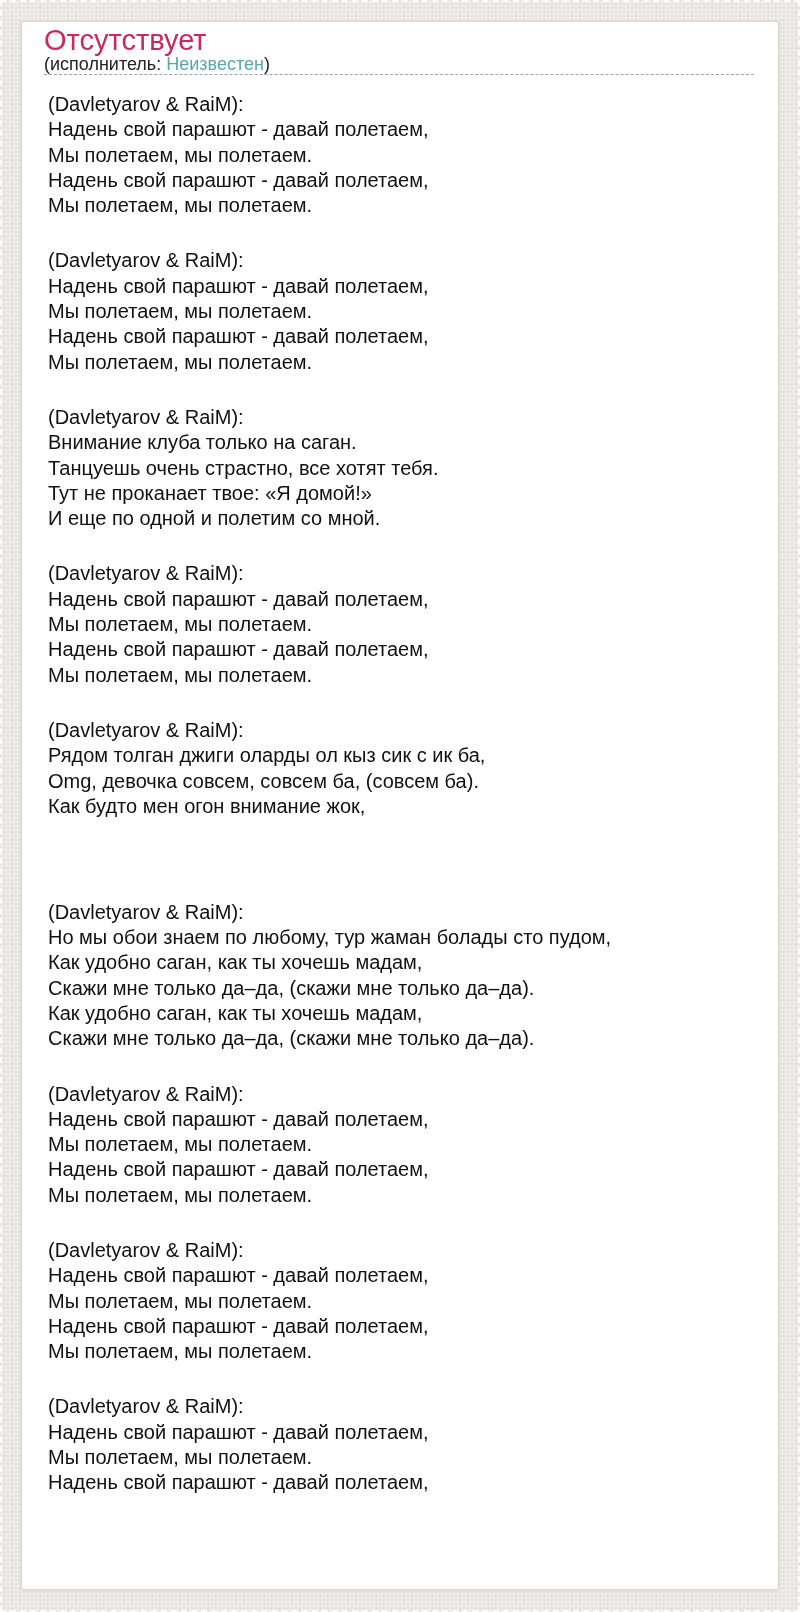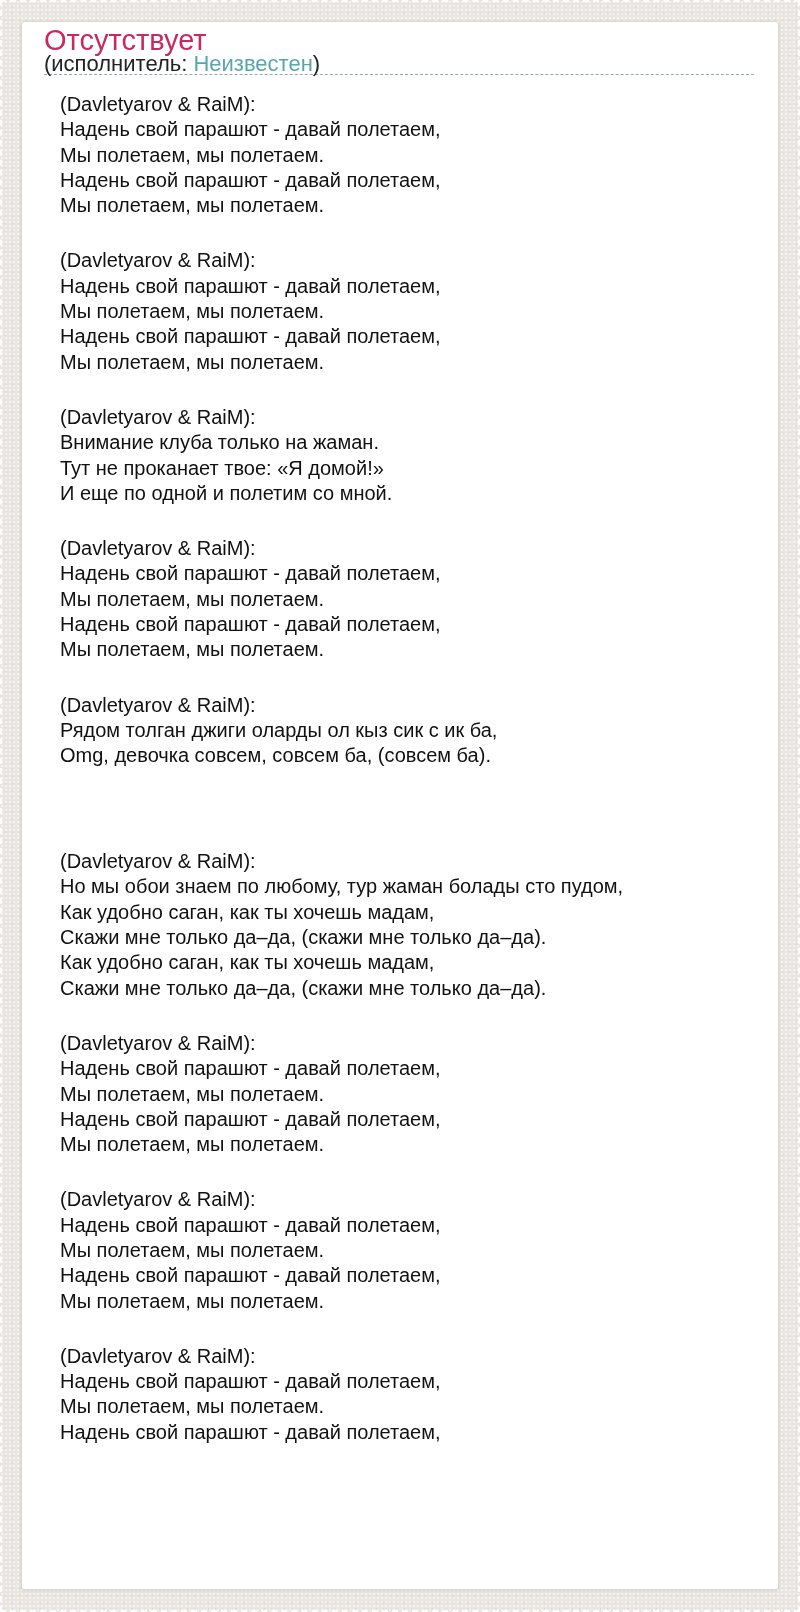--- a/index.html
+++ b/index.html
@@ -37,40 +37,40 @@
     padding: 3px 24px 0 22px;
   }
   .song-title {
     margin: 0;
     font-size: 29px;
     line-height: 30px;
     font-weight: 400;
     color: var(--title-color, #c9295f);
   }
   .artist-line {
-    font-size: 22px;
+    font-size: 18px;
     line-height: 18px;
     color: #222222;
   }
   .artist-link {
     color: var(--artist-color, #58a6ad);
     text-decoration: none;
     cursor: pointer;
   }
   .divider {
     height: 0;
     border-top: 1px dashed var(--sep-color, #93a7b8);
     margin-top: 1px;
   }
   .lyrics {
     padding-top: 17px;
     font-size: 20px;
     color: var(--text-color, #111111);
   }
-  .stanza { margin: 0 0 30px 16px; }
+  .stanza { margin: 0 0 30px 4px; }
   .stanza:last-child { margin-bottom: 0; }
   .line {
     line-height: 25.3px;
     min-height: 25.3px;
     white-space: pre-wrap;
   }
 </style>
 </head>
 <body>
 
@@ -92,35 +92,37 @@
       </div>
       <div class="stanza">
         <div class="line">(Davletyarov &amp; RaiM):</div>
         <div class="line">Надень свой парашют - давай полетаем,</div>
         <div class="line">Мы полетаем, мы полетаем.</div>
         <div class="line">Надень свой парашют - давай полетаем,</div>
         <div class="line">Мы полетаем, мы полетаем.</div>
       </div>
       <div class="stanza">
         <div class="line">(Davletyarov &amp; RaiM):</div>
-        <div class="line">Внимание клуба только на жаман.</div>
+        <div class="line">Внимание клуба только на саган.</div>
+        <div class="line">Танцуешь очень страстно, все хотят тебя.</div>
         <div class="line">Тут не проканает твое: «Я домой!»</div>
         <div class="line">И еще по одной и полетим со мной.</div>
       </div>
       <div class="stanza">
         <div class="line">(Davletyarov &amp; RaiM):</div>
         <div class="line">Надень свой парашют - давай полетаем,</div>
         <div class="line">Мы полетаем, мы полетаем.</div>
         <div class="line">Надень свой парашют - давай полетаем,</div>
         <div class="line">Мы полетаем, мы полетаем.</div>
       </div>
       <div class="stanza">
         <div class="line">(Davletyarov &amp; RaiM):</div>
         <div class="line">Рядом толган джиги оларды ол кыз сик с ик ба,</div>
         <div class="line">Omg, девочка совсем, совсем ба, (совсем ба).</div>
+        <div class="line">Как будто мен огон внимание жок,</div>
         <div class="line"></div>
         <div class="line"></div>
       </div>
       <div class="stanza">
         <div class="line">(Davletyarov &amp; RaiM):</div>
         <div class="line">Но мы обои знаем по любому, тур жаман болады сто пудом,</div>
         <div class="line">Как удобно саган, как ты хочешь мадам,</div>
         <div class="line">Скажи мне только да–да, (скажи мне только да–да).</div>
         <div class="line">Как удобно саган, как ты хочешь мадам,</div>
         <div class="line">Скажи мне только да–да, (скажи мне только да–да).</div>

